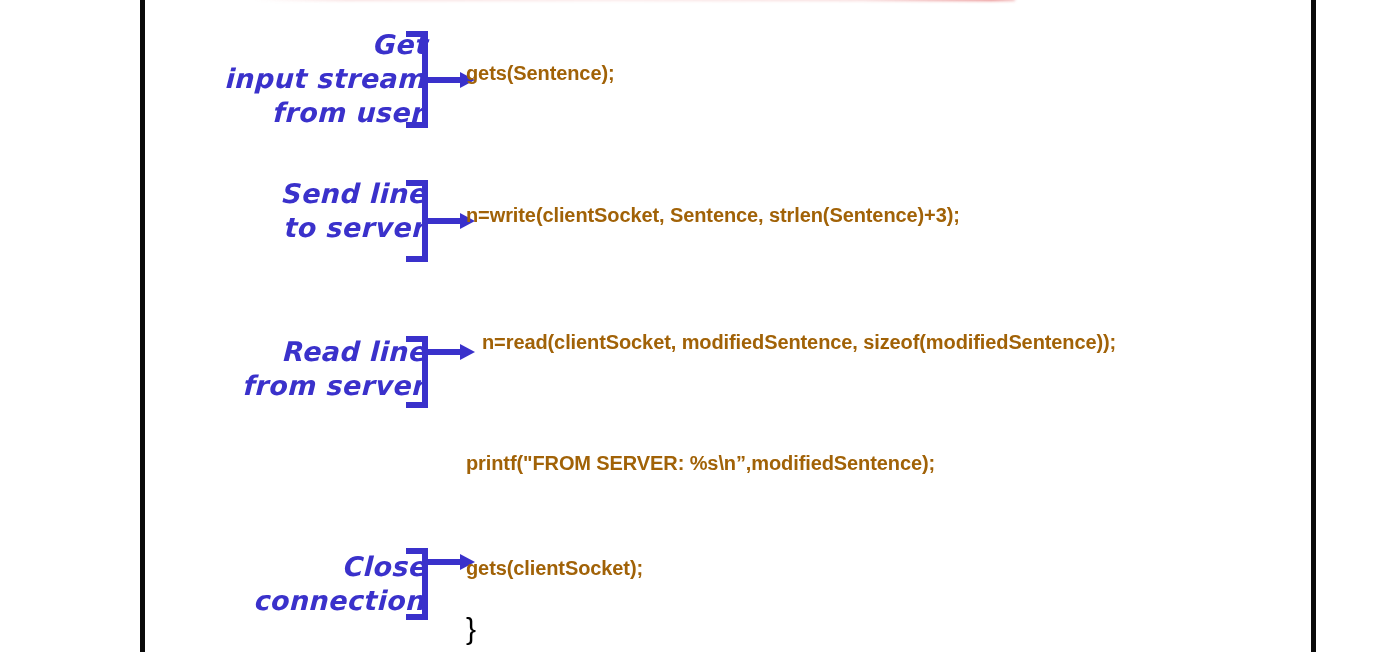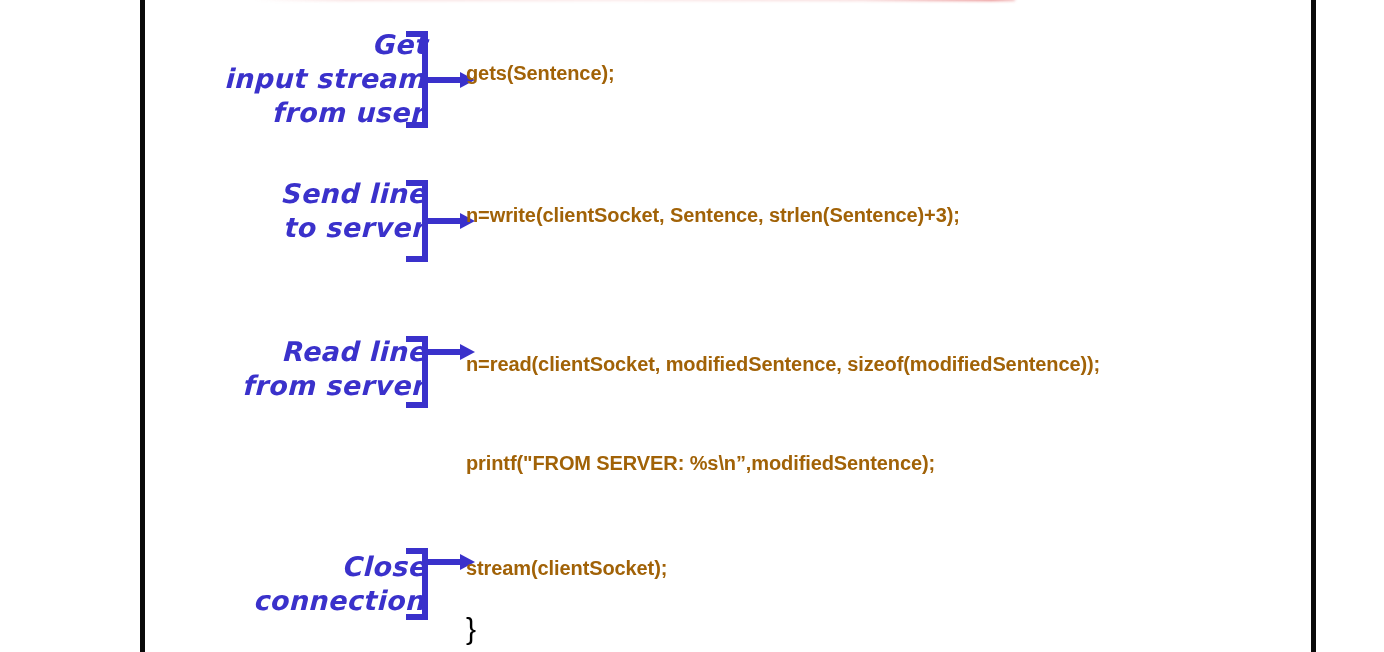--- a/index.html
+++ b/index.html
@@ -193,36 +193,36 @@
     <div class="code-row" style="top:0;">
       <div class="annotation" style="top:335px; right:884px; width:320px;">Read line
 from server</div>
       <div class="brace" style="left:255px; top:336px; width:80px; height:72px;">
         <div class="cap cap-top"></div>
         <div class="stem"></div>
         <div class="cap cap-bottom"></div>
         <div class="arrow-shaft" style="top:16px;"></div>
         <div class="arrow-head" style="top:16px;"></div>
       </div>
-      <div class="code-text" style="top:347px;">n=read(clientSocket, modifiedSentence, sizeof(modifiedSentence));</div>
+      <div class="code-text" style="top:325px;margin-left:16px;">n=read(clientSocket, modifiedSentence, sizeof(modifiedSentence));</div>
     </div>
 
     <div class="code-row" style="top:0;">
       <div class="code-text" style="top:446px;">printf("FROM SERVER: %s\n”,modifiedSentence);</div>
     </div>
 
     <div class="code-row" style="top:0;">
       <div class="annotation" style="top:550px; right:884px; width:320px;">Close
 connection</div>
       <div class="brace" style="left:255px; top:548px; width:80px; height:72px;">
         <div class="cap cap-top"></div>
         <div class="stem"></div>
         <div class="cap cap-bottom"></div>
         <div class="arrow-shaft" style="top:14px;"></div>
         <div class="arrow-head" style="top:14px;"></div>
       </div>
-      <div class="code-text" style="top:551px;">stream(clientSocket);</div>
+      <div class="code-text" style="top:551px;">gets(clientSocket);</div>
     </div>
 
     <div id="closing-brace">}</div>
 
   </div>
 </div>
 
 </body></html>

